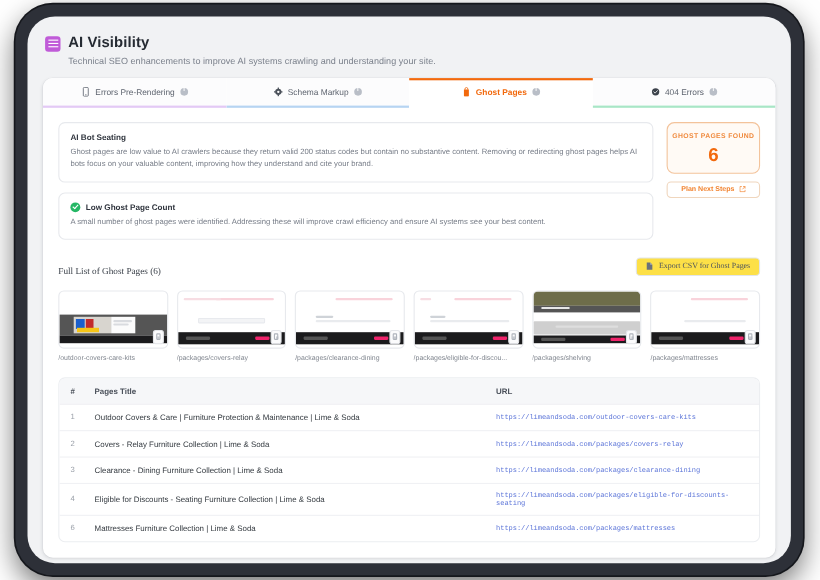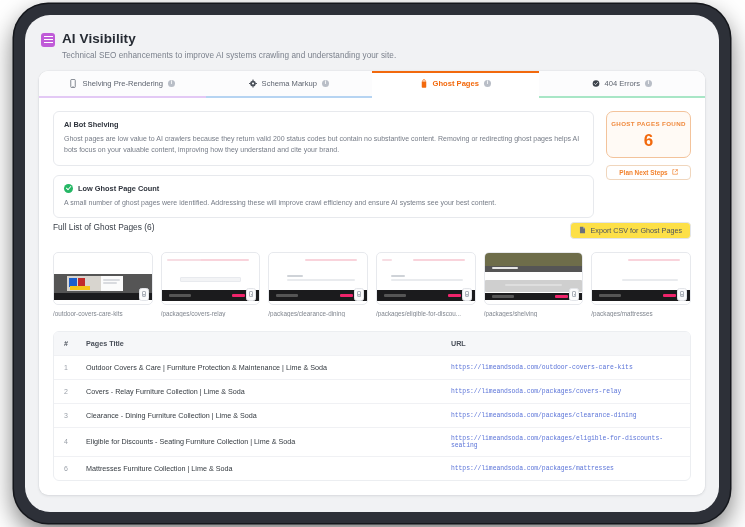--- a/index.html
+++ b/index.html
@@ -117,22 +117,23 @@
   .stat-value { font-size: 17px; font-weight: bold; color: #f2690d; margin-top: 3px; line-height: 1; }
   .plan-btn {
     width: 85px; height: 15px;
     border: .8px solid #f0d6bd; border-radius: 4px; background: #fff;
     display: flex; align-items: center; justify-content: center; gap: 4px;
     font-size: 6.4px; font-weight: bold; color: #f2832f; cursor: pointer;
   }
 
   
   .list-head {
-    display: flex; align-items: flex-start; justify-content: space-between;
-    margin-top: 4px;
+    display: flex; align-items: flex-end; justify-content: space-between;
+    margin-top: 16px;
+    font-family: Liberation Serif, serif;
   }
   .list-title { font-size: 8.4px; color: #3a4049; }
   .csv-btn {
     height: 17px; padding: 0 8px;
     border: .8px solid #e2e5ea; border-radius: 4px; background: #fde047;
     display: flex; align-items: center; gap: 5px;
     font-size: 7.2px; color: #4d535d; cursor: pointer;
   }
 
   
@@ -201,21 +202,21 @@
 
       <div class="card">
 
         <div class="tabs">
 
           <div class="tab" style="border-bottom-color:#e3c9f5">
             <svg class="t-ico" viewBox="0 0 10 12">
               <rect x="2" y="0.6" width="6" height="10.8" rx="1.2" fill="none" stroke="#5e646f" stroke-width="1"></rect>
               <rect x="4" y="9.2" width="2" height="0.9" rx="0.4" fill="#5e646f"></rect>
             </svg>
-            <span class="tl">Shelving Pre-Rendering</span>
+            <span class="tl">Errors Pre-Rendering</span>
             <span class="info"></span>
           </div>
 
           <div class="tab" style="border-bottom-color:#b6d4f2">
             <svg class="t-ico" viewBox="0 0 12 12">
               <circle cx="6" cy="6" r="4.3" fill="#4a5059"></circle>
               <circle cx="6" cy="6" r="1.6" fill="#fcfcfd"></circle>
               <g fill="#4a5059">
                 <rect x="5.1" y="0" width="1.8" height="2.3" rx=".5"></rect>
                 <rect x="5.1" y="9.7" width="1.8" height="2.3" rx=".5"></rect>
@@ -245,21 +246,21 @@
             <span class="info"></span>
           </div>
         </div>
 
         <div class="card-body">
 
           <div class="top-row">
             <div class="notes">
 
               <div class="note">
-                <div class="note-title">AI Bot Shelving</div>
+                <div class="note-title">AI Bot Seating</div>
                 <div class="note-body">Ghost pages are low value to AI crawlers because they return valid 200 status codes but contain no substantive content. Removing or redirecting ghost pages helps AI bots focus on your valuable content, improving how they understand and cite your brand.</div>
               </div>
 
               <div class="note">
                 <div class="note-title with-ico">
                   <span class="check"></span>
                   <span>Low Ghost Page Count</span>
                 </div>
                 <div class="note-body">A small number of ghost pages were identified. Addressing these will improve crawl efficiency and ensure AI systems see your best content.</div>
               </div>

